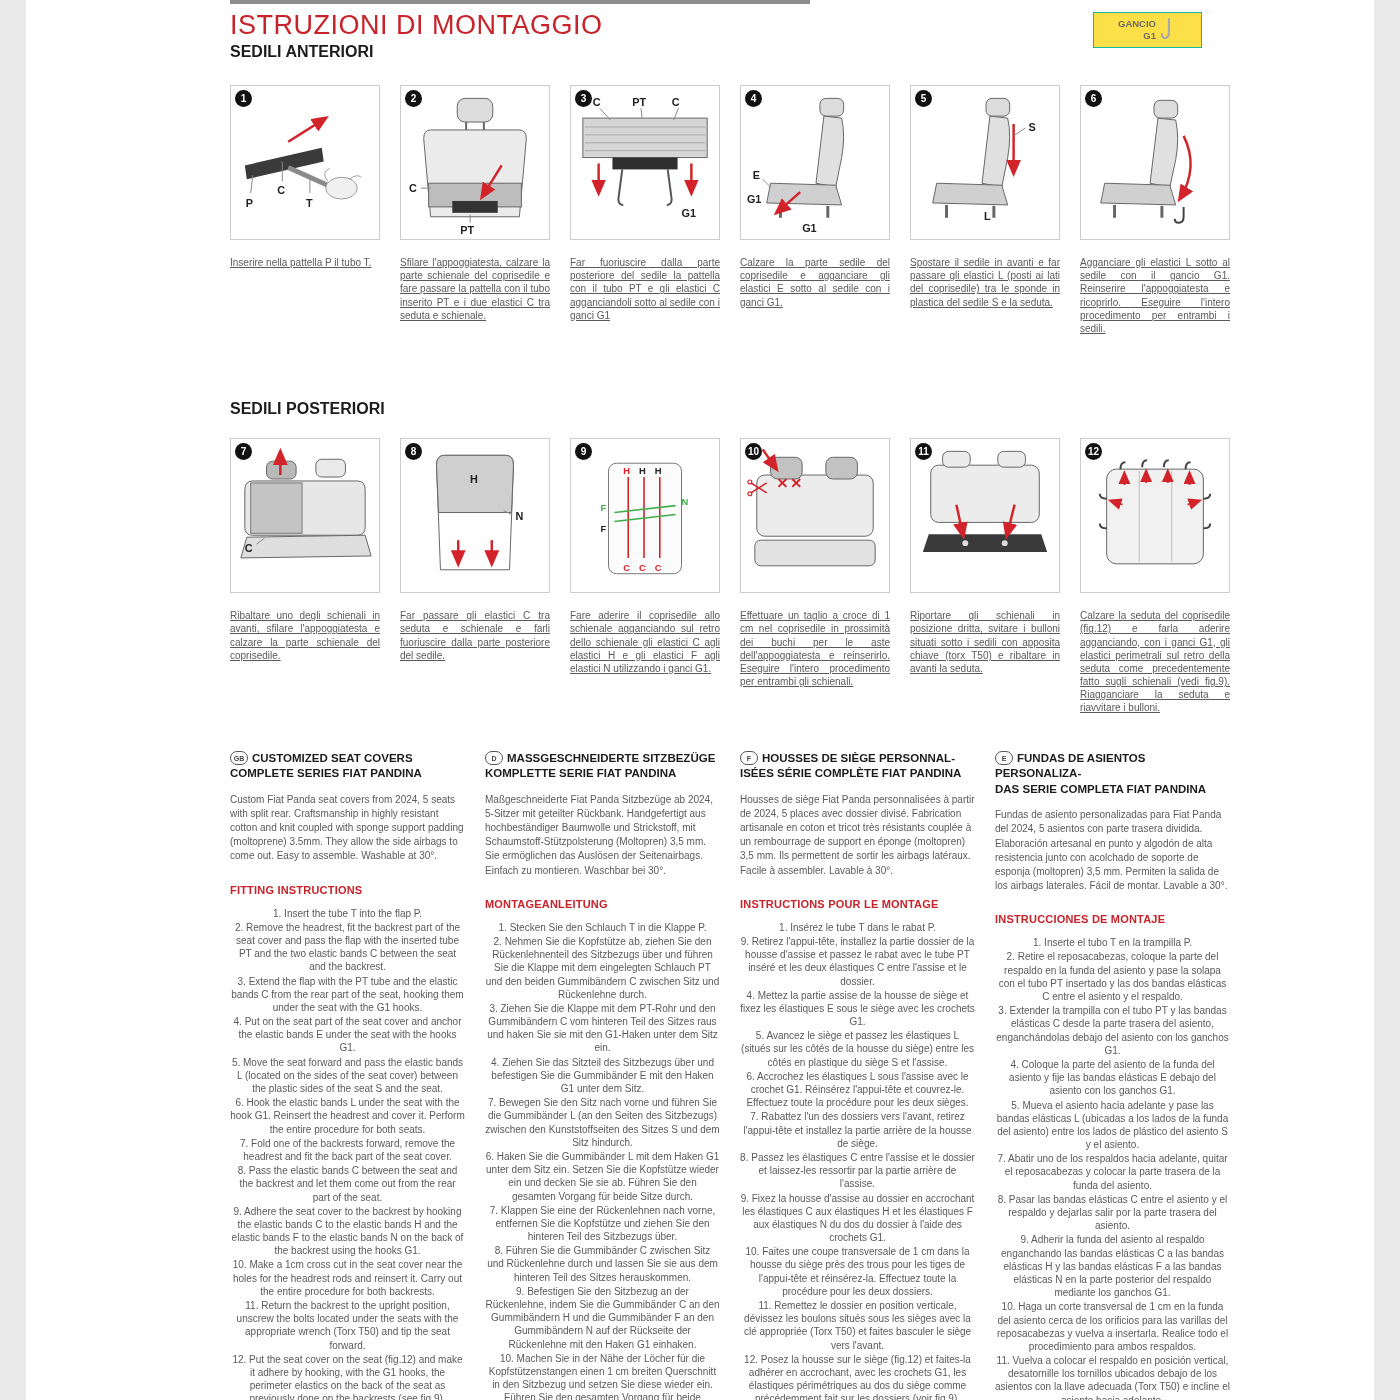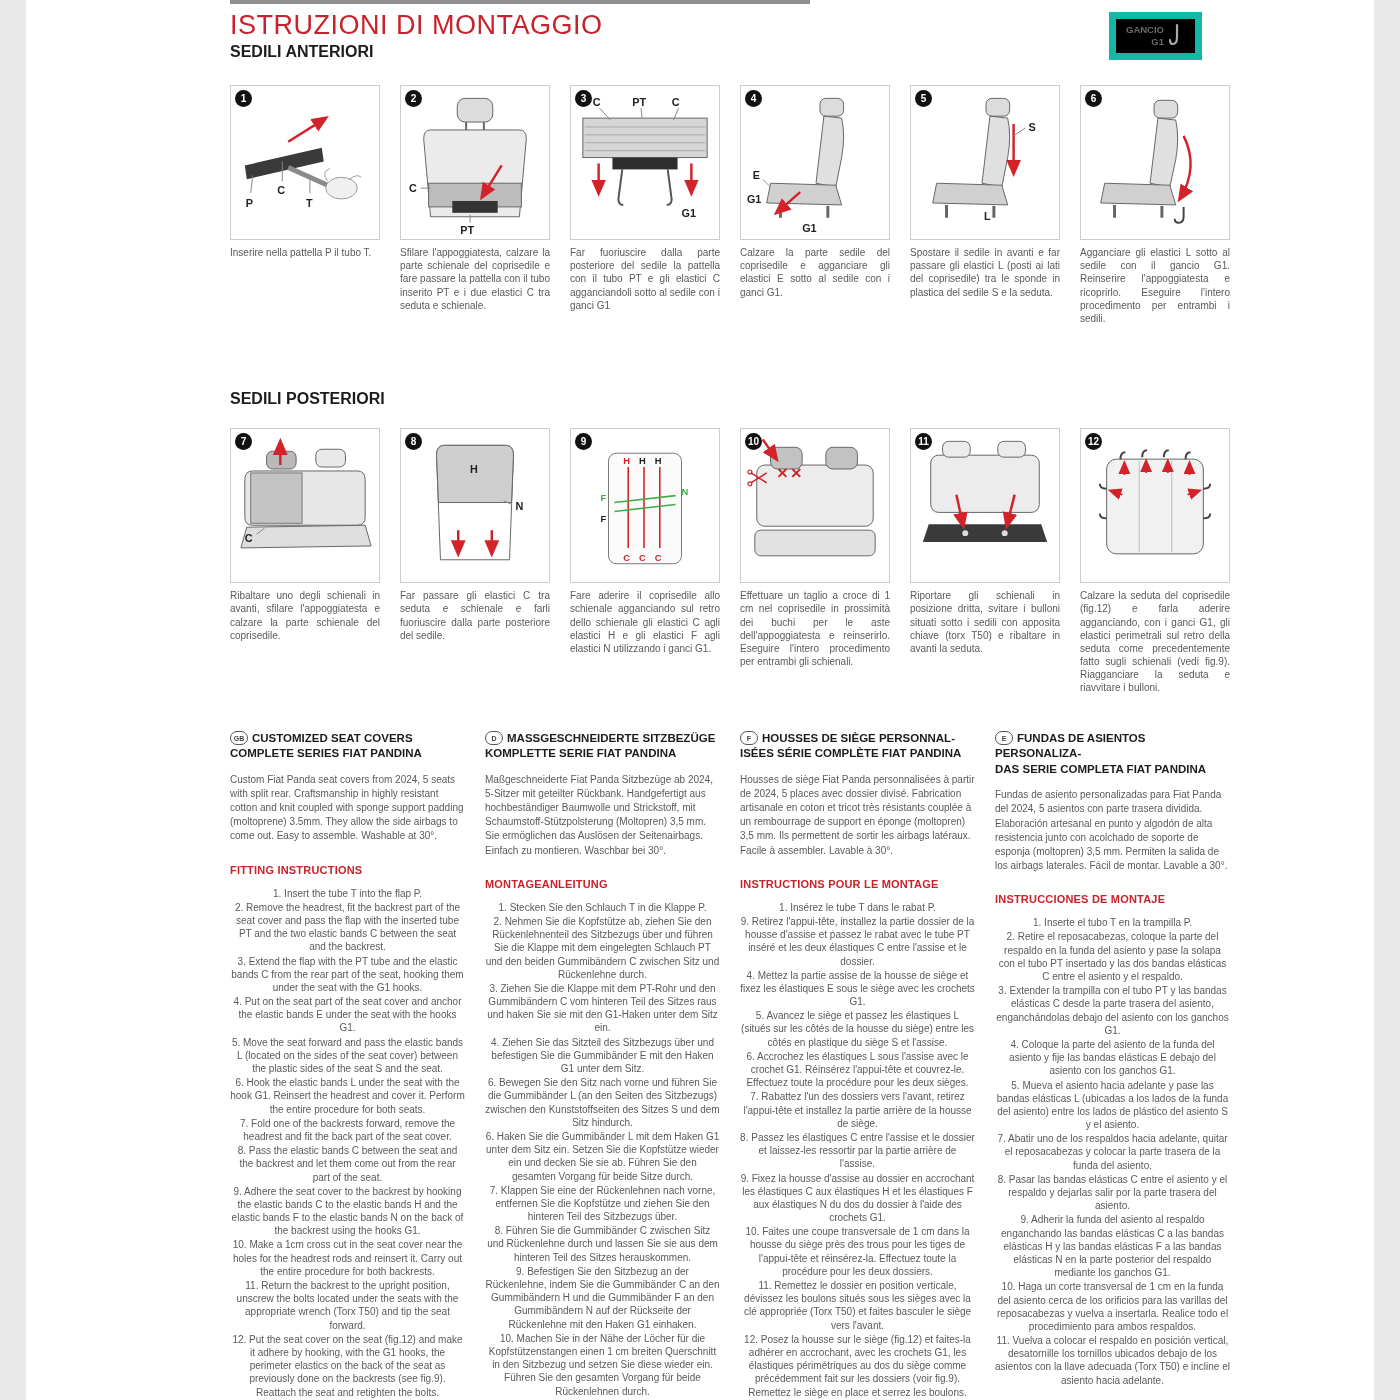--- a/index.html
+++ b/index.html
@@ -7,32 +7,32 @@
        font-family:"Liberation Sans","DejaVu Sans",sans-serif;color:#1c1c1c;}
   .scan-edge{position:absolute;top:0;bottom:0;background:#e9e9e9;}
   .scan-edge.left{left:0;width:26px;}
   .scan-edge.right{right:0;width:26px;}
   .scan-artifact{position:absolute;top:0;left:230px;width:580px;height:4px;background:#6a6a6a;opacity:.75;}
   .sheet{position:absolute;left:230px;top:0;width:1000px;}
   
   .hdr{position:relative;margin-top:10px;}
   .main-title{font-size:27px;font-weight:normal;color:#c8232b;letter-spacing:.5px;margin:0;}
   .sub-title{font-size:16px;font-weight:bold;color:#1c1c1c;margin:2px 0 0 0;}
-  .gancio-box{position:absolute;right:28px;top:2px;border:7px solid #14b8a6;background:#000000;
-              padding:4px 10px;display:flex;align-items:center;gap:5px;}
+  .gancio-box{position:absolute;right:28px;top:2px;border:1px solid #14b8a6;background:#fde047;
+              padding:4px 24px;display:flex;align-items:center;gap:5px;}
   .gancio-text{font-size:9.5px;font-weight:bold;color:#6a6a6a;text-align:right;line-height:1.25;}
   
   .panels{display:grid;grid-template-columns:repeat(6,150px);column-gap:20px;margin-top:24px;}
   .panel{position:relative;}
   .fig{height:155px;border:1px solid #cccccc;background:#fff;position:relative;box-sizing:border-box;}
   .fig svg{width:100%;height:100%;display:block;}
   .badge{position:absolute;top:4px;left:4px;width:17px;height:17px;border-radius:50%;
          background:#111;color:#fff;font-size:10px;font-weight:bold;
          display:flex;align-items:center;justify-content:center;z-index:2;}
-  .caption{font-size:10px;line-height:1.32;color:#5a5a5a;text-align:justify;margin-top:6px;}
+  .caption{font-size:10px;line-height:1.32;color:#5a5a5a;text-align:justify;margin-top:16px;text-decoration:underline;}
   .rear-heading{font-size:16px;font-weight:bold;margin:55px 0 0 0;}
   .rear-panels{margin-top:20px;}
   
   .langs{display:grid;grid-template-columns:repeat(4,235px);column-gap:20px;margin-top:26px;}
   .lang-title{font-size:11.5px;font-weight:bold;line-height:1.35;margin:0;}
   .lang-badge{display:inline-flex;align-items:center;justify-content:center;min-width:12px;height:12px;
               padding:0 2px;border:1px solid #555;border-radius:8px;font-size:7px;font-weight:bold;
               color:#444;vertical-align:1px;margin-right:4px;}
   .lang-intro{font-size:10px;line-height:1.42;color:#5a5a5a;margin-top:11px;}
   .lang-heading{font-size:11px;font-weight:bold;color:#c8232b;margin-top:20px;letter-spacing:.2px;}
@@ -361,21 +361,21 @@
         <span>KOMPLETTE SERIE FIAT PANDINA</span>
       </p>
       <p class="lang-intro">Maßgeschneiderte Fiat Panda Sitzbezüge ab 2024, 5-Sitzer mit geteilter Rückbank. Handgefertigt aus hochbeständiger Baumwolle und Strickstoff, mit Schaumstoff-Stützpolsterung (Moltopren) 3,5 mm. Sie ermöglichen das Auslösen der Seitenairbags. Einfach zu montieren. Waschbar bei 30°.</p>
       <p class="lang-heading">MONTAGEANLEITUNG</p>
       <div class="steps">
 
       <p>1. Stecken Sie den Schlauch T in die Klappe P.</p>
           <p>2. Nehmen Sie die Kopfstütze ab, ziehen Sie den Rückenlehnenteil des Sitzbezugs über und führen Sie die Klappe mit dem eingelegten Schlauch PT und den beiden Gummibändern C zwischen Sitz und Rückenlehne durch.</p>
           <p>3. Ziehen Sie die Klappe mit dem PT-Rohr und den Gummibändern C vom hinteren Teil des Sitzes raus und haken Sie sie mit den G1-Haken unter dem Sitz ein.</p>
           <p>4. Ziehen Sie das Sitzteil des Sitzbezugs über und befestigen Sie die Gummibänder E mit den Haken G1 unter dem Sitz.</p>
-          <p>6. Bewegen Sie den Sitz nach vorne und führen Sie die Gummibänder L (an den Seiten des Sitzbezugs) zwischen den Kunststoffseiten des Sitzes S und dem Sitz hindurch.</p>
+          <p>7. Bewegen Sie den Sitz nach vorne und führen Sie die Gummibänder L (an den Seiten des Sitzbezugs) zwischen den Kunststoffseiten des Sitzes S und dem Sitz hindurch.</p>
           <p>6. Haken Sie die Gummibänder L mit dem Haken G1 unter dem Sitz ein. Setzen Sie die Kopfstütze wieder ein und decken Sie sie ab. Führen Sie den gesamten Vorgang für beide Sitze durch.</p>
           <p>7. Klappen Sie eine der Rückenlehnen nach vorne, entfernen Sie die Kopfstütze und ziehen Sie den hinteren Teil des Sitzbezugs über.</p>
           <p>8. Führen Sie die Gummibänder C zwischen Sitz und Rückenlehne durch und lassen Sie sie aus dem hinteren Teil des Sitzes herauskommen.</p>
           <p>9. Befestigen Sie den Sitzbezug an der Rückenlehne, indem Sie die Gummibänder C an den Gummibändern H und die Gummibänder F an den Gummibändern N auf der Rückseite der Rückenlehne mit den Haken G1 einhaken.</p>
           <p>10. Machen Sie in der Nähe der Löcher für die Kopfstützenstangen einen 1 cm breiten Querschnitt in den Sitzbezug und setzen Sie diese wieder ein. Führen Sie den gesamten Vorgang für beide Rückenlehnen durch.</p>
           <p>11. Bringen Sie die Rückenlehne wieder in die aufrechte Position, lösen Sie die Schrauben unter den Sitzen mit dem entsprechenden Schraubenschlüssel (Torx T50) und kippen Sie den Sitz nach vorne.</p>
         </div>
     </div>
 
     <div class="lang">

